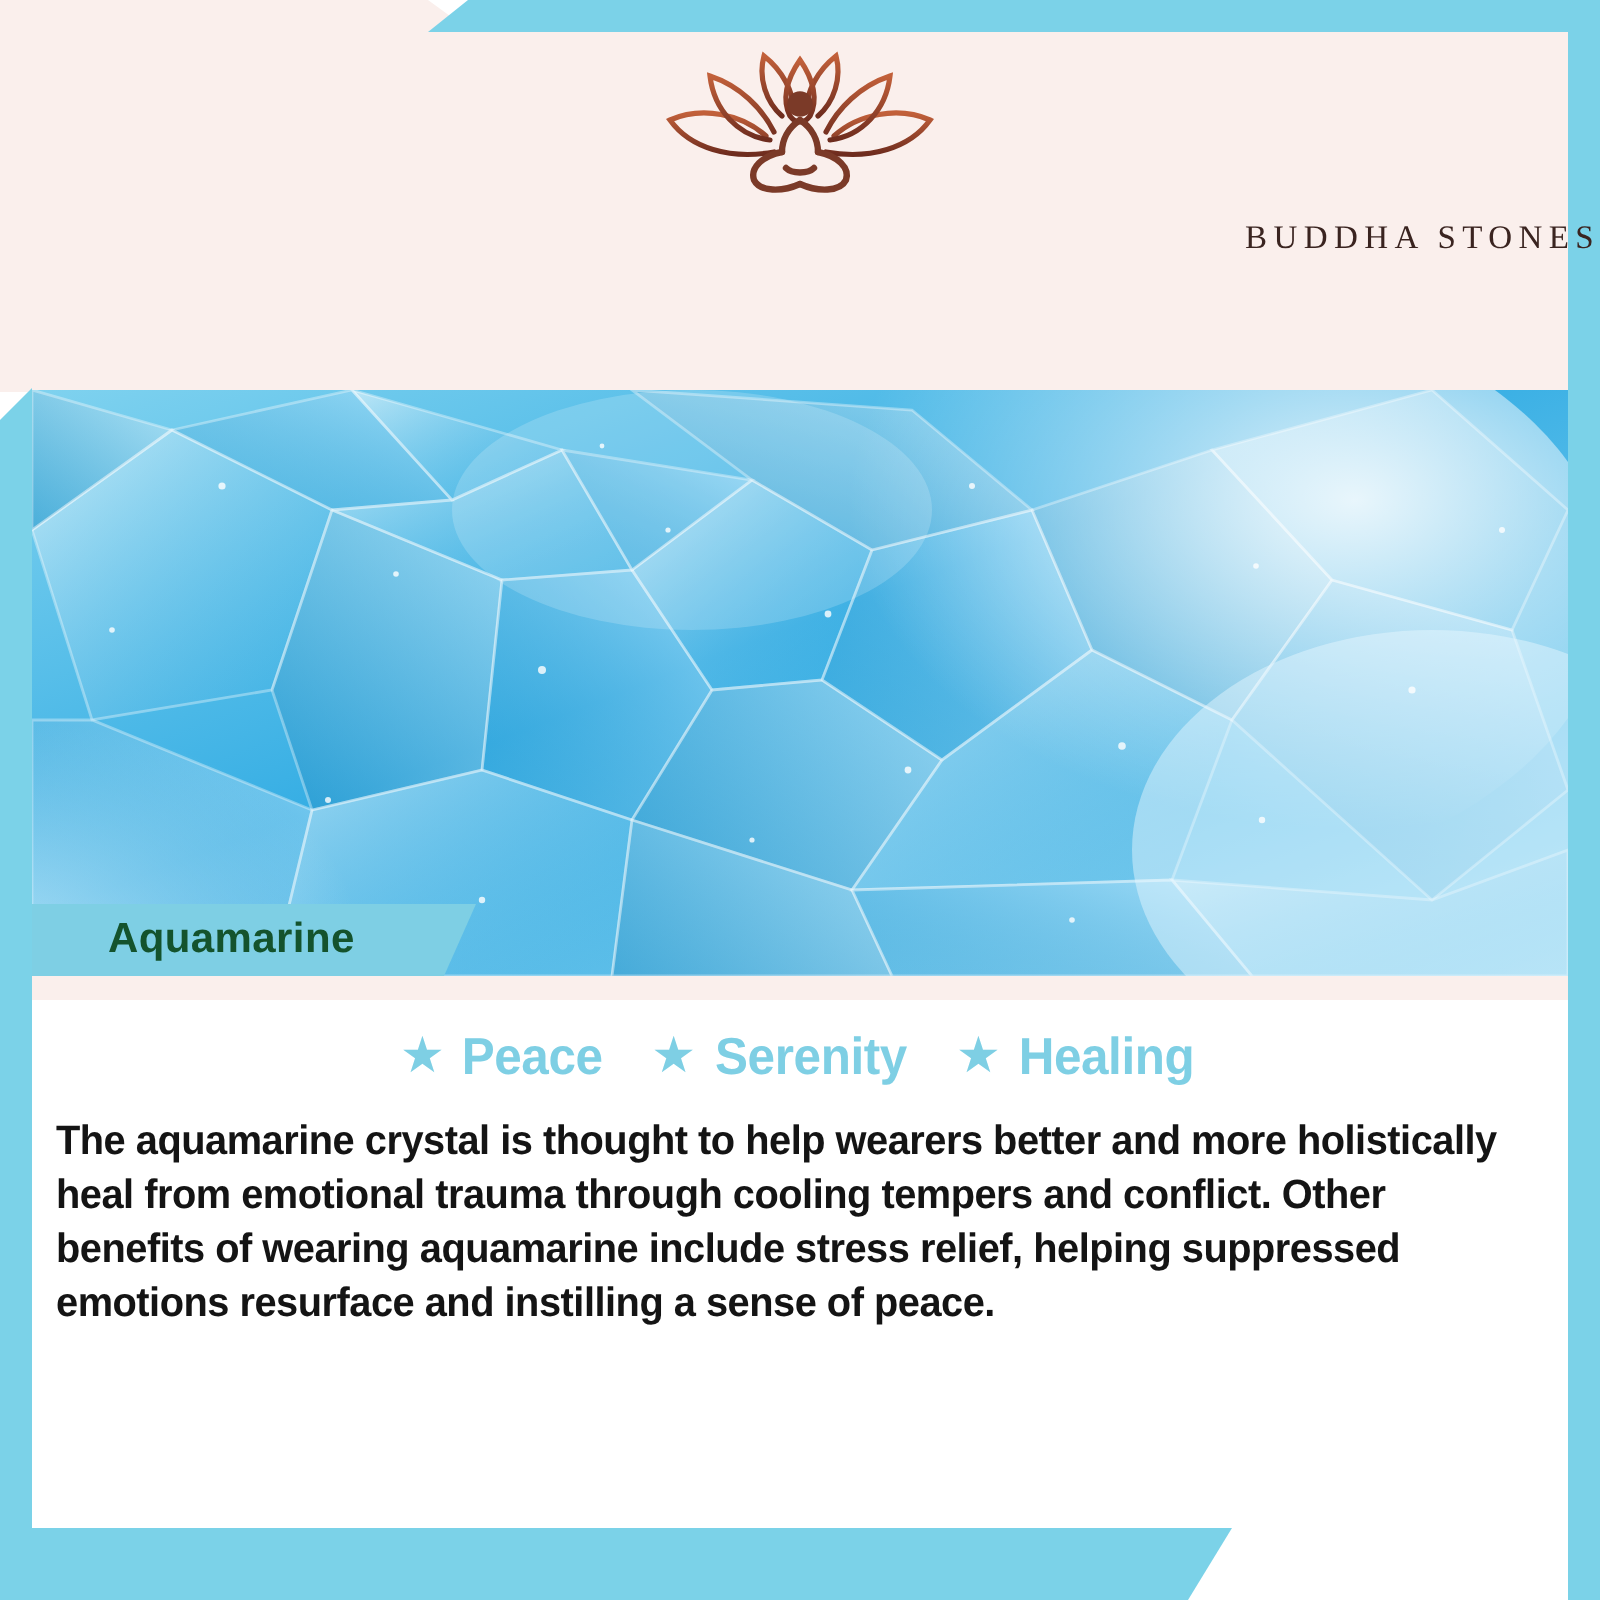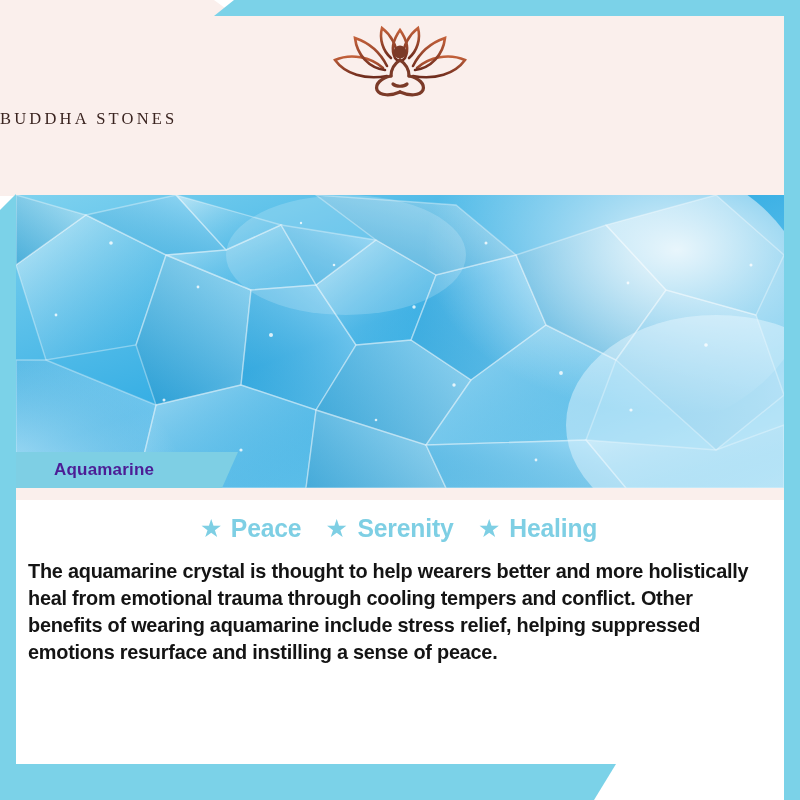--- a/index.html
+++ b/index.html
@@ -85,21 +85,21 @@
     width: 150px;
     height: 82px;
   }
   .logo-word {
     display: block;
     margin-top: 3px;
     font-family: "Liberation Serif", serif;
     font-size: 16.5px;
     letter-spacing: 3.2px;
     color: #3a2420;
-    text-align: left;
+    text-align: right;
   }
 
   
   .title-box {
     position: absolute;
     top: 140px;
     left: 162px;
     width: 476px;
     height: 48px;
     background: #fefaf8;
@@ -135,23 +135,23 @@
     left: 16px;
     width: 222px;
     height: 36px;
     background: #7ecfe4;
     clip-path: polygon(0 0, 100% 0, calc(100% - 16px) 100%, 0 100%);
     display: flex;
     align-items: center;
   }
   .stone-badge-label {
     margin-left: 38px;
-    font-size: 17px;
+    font-size: 21px;
     font-weight: bold;
-    color: #4c1d95;
+    color: #14532d;
     letter-spacing: 0.2px;
   }
 
   
   .content {
     position: absolute;
     top: 488px;
     left: 16px;
     width: 768px;
     height: 276px;

